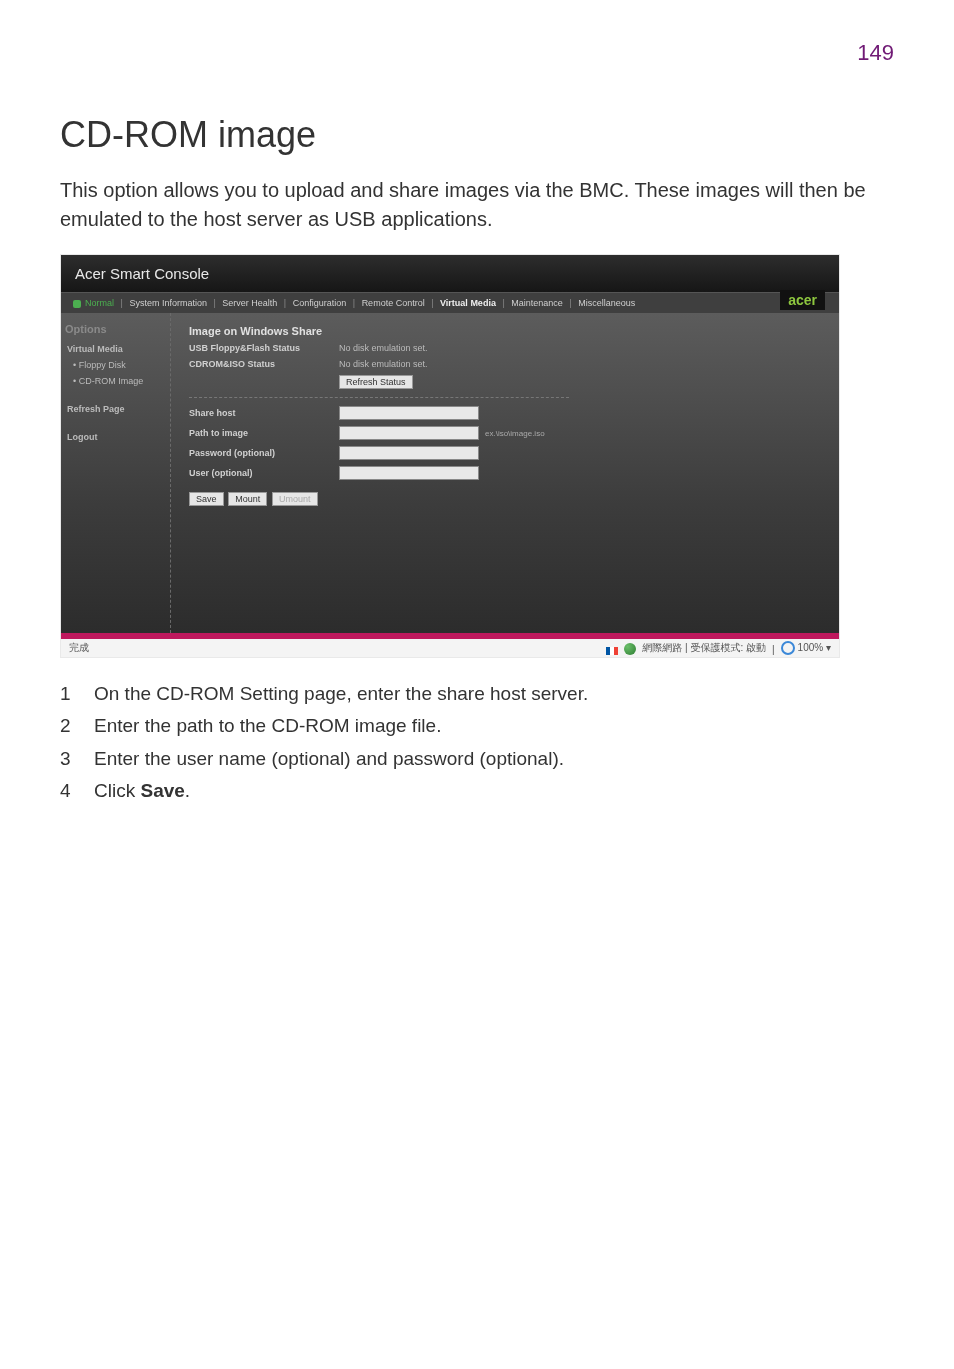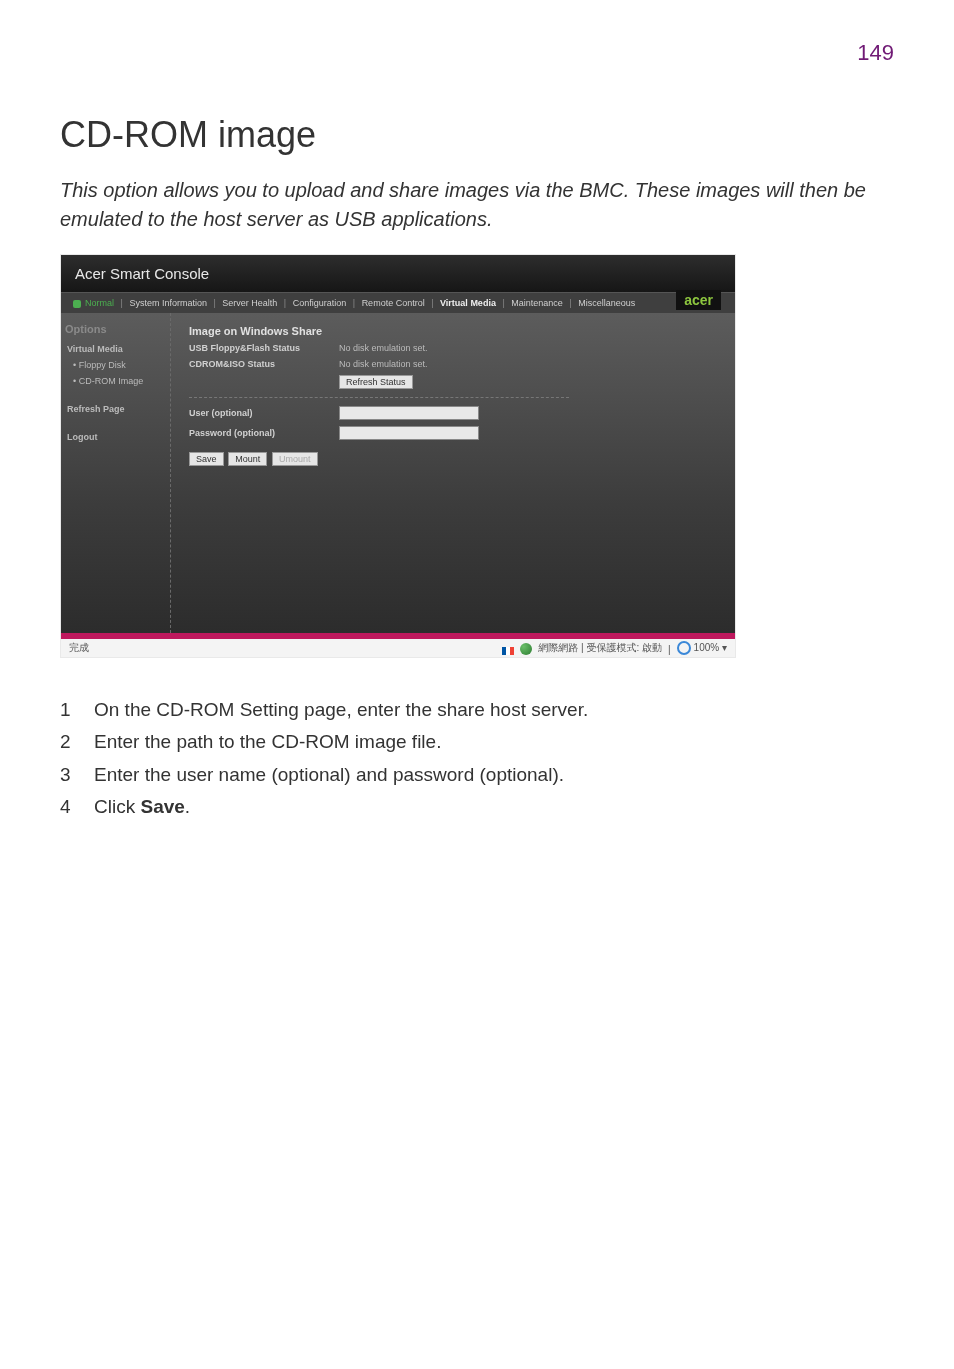--- a/index.html
+++ b/index.html
@@ -24,28 +24,27 @@
     font-size: 36px;
     font-weight: 400;
     color: #333;
     margin-bottom: 20px;
   }
   .intro {
     font-size: 20px;
     line-height: 1.45;
     color: #333;
     margin-bottom: 20px;
-    font-style: italic;
   }
 
   
   .screenshot {
-    width: 676px;
+    width: 780px;
     border: 1px solid #e9e9e9;
-    margin: 0 0 36px 0;
+    margin: 0 0 20px 0;
     font-family: Tahoma, Verdana, sans-serif;
     font-size: 10px;
     color: #ccc;
   }
   .ss-header {
     background: linear-gradient(#2d2d2d, #161616);
     color: #e8e8e8;
     padding: 10px 14px;
     font-size: 15px;
     position: relative;
@@ -296,25 +295,34 @@
           <span class="ss-value">No disk emulation set.</span>
         </div>
         <div class="ss-row">
           <span class="ss-label"></span>
           <span class="ss-btn">Refresh Status</span>
         </div>
 
         <div class="ss-hr"></div>
 
         <div class="ss-row">
+          <span class="ss-label">Share host</span>
+          <span class="ss-input"></span>
+        </div>
+        <div class="ss-row">
+          <span class="ss-label">Path to image</span>
+          <span class="ss-input"></span>
+          <span class="ss-hint">ex.\iso\image.iso</span>
+        </div>
+        <div class="ss-row">
+          <span class="ss-label">Password (optional)</span>
+          <span class="ss-input"></span>
+        </div>
+        <div class="ss-row">
           <span class="ss-label">User (optional)</span>
-          <span class="ss-input"></span>
-        </div>
-        <div class="ss-row">
-          <span class="ss-label">Password (optional)</span>
           <span class="ss-input"></span>
         </div>
 
         <div class="ss-btnrow">
           <span class="ss-btn">Save</span>
           <span class="ss-btn">Mount</span>
           <span class="ss-btn ss-btn-disabled">Umount</span>
         </div>
       </div>
     </div>

